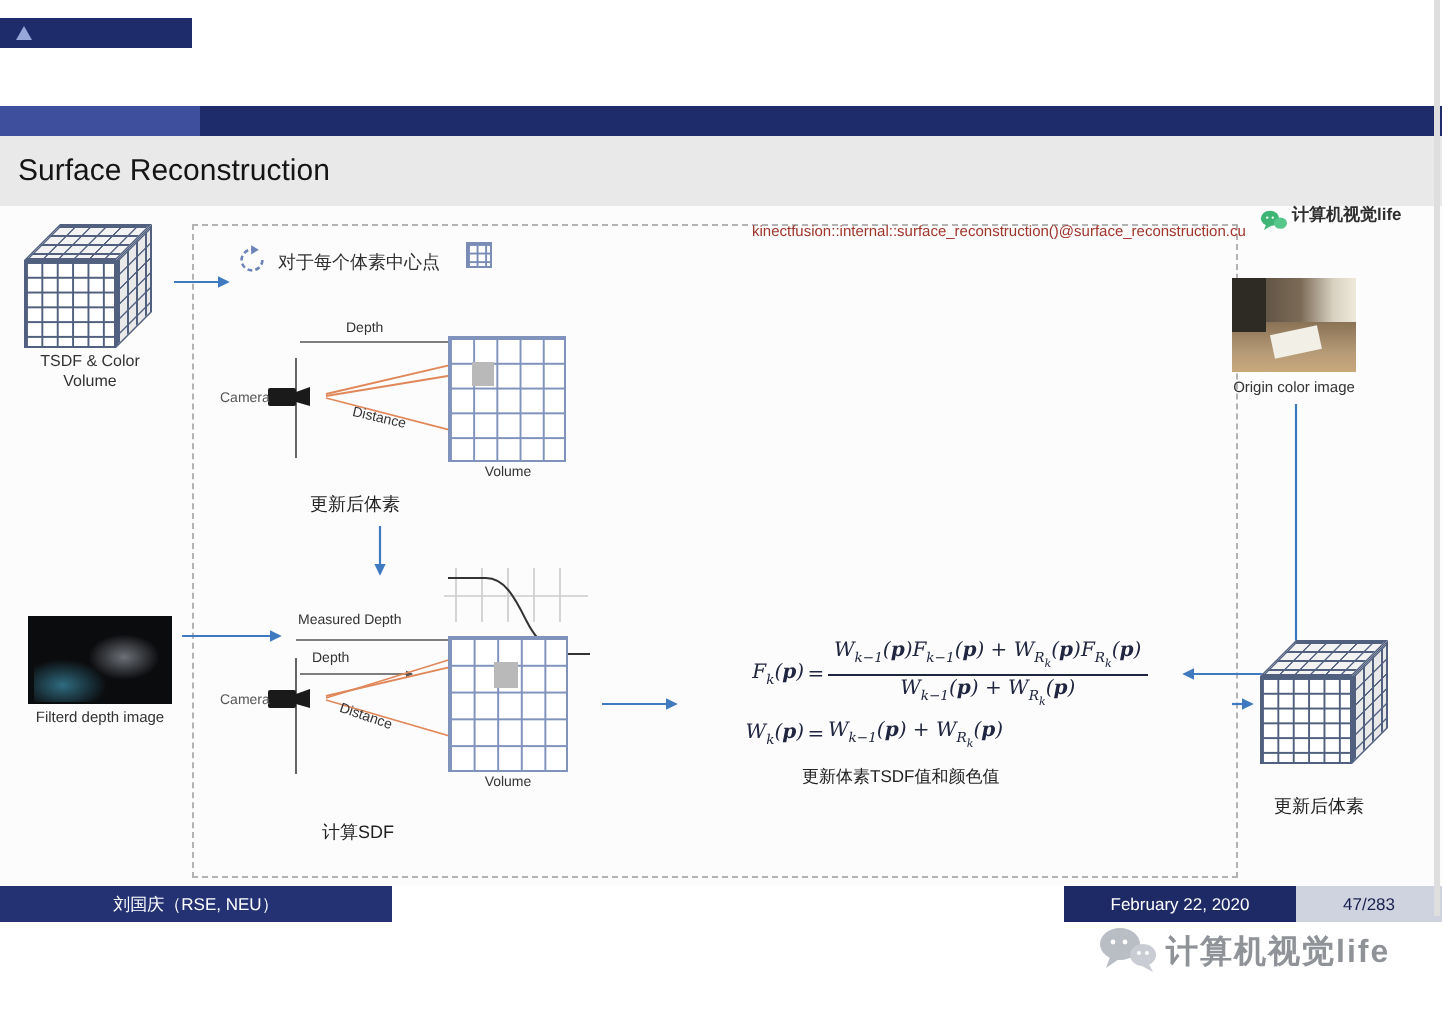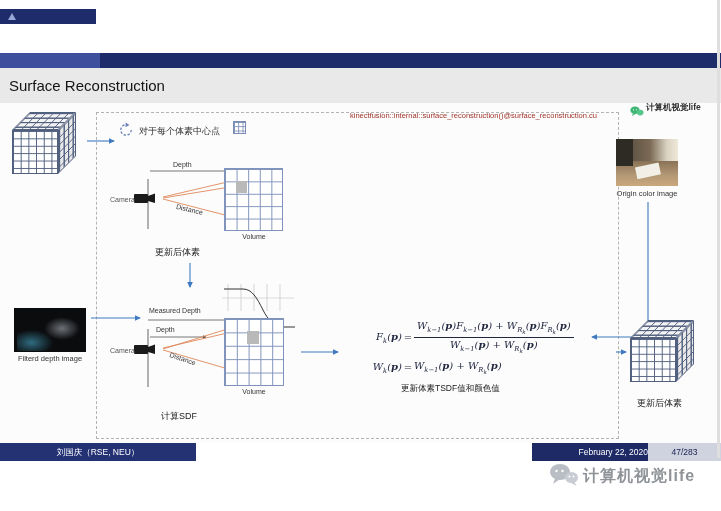--- a/index.html
+++ b/index.html
@@ -17,21 +17,21 @@
   .bar-left{position:absolute;left:0;top:53px;width:100px;height:15px;background:#3e4f9e;}
   .bar-right{position:absolute;left:100px;top:53px;width:621px;height:15px;background:#1f2c6b;}
   .titlebar{position:absolute;left:0;top:68px;width:721px;height:35px;background:#e9e9e9;}
   .titletext{position:absolute;left:9px;top:0;line-height:35px;font-size:15px;font-weight:500;color:#141414;}
   .contentbg{position:absolute;left:0;top:103px;width:721px;height:340px;background:#fcfcfc;}
   .dashedbox{position:absolute;left:96px;top:112px;width:521px;height:325px;border:1px dashed #b3b3b3;}
 
   .fbox{position:absolute;top:443px;height:18px;line-height:18px;font-size:8.5px;text-align:center;}
   .f-author{left:0;width:196px;background:#243274;color:#fff;}
   .f-title{left:176px;width:356px;background:#cfd2df;color:#17204e;}
-  .f-date{left:532px;width:116px;background:#1d2a66;color:#fff;text-align:right;}
+  .f-date{left:532px;width:116px;background:#1d2a66;color:#fff;}
   .f-page{left:648px;width:73px;background:#cfd2df;color:#17204e;}
 
   
   .cube{position:absolute;width:66px;height:62px;}
   .cube .face{position:absolute;background-color:#fff;box-sizing:border-box;border:1px solid #51607f;
     background-image:linear-gradient(#51607f 1px,transparent 1px),linear-gradient(90deg,#51607f 1px,transparent 1px);}
   .cube .front{left:0;top:18px;width:46px;height:44px;background-size:7.7px 7.4px;}
   .cube .topf{left:0;top:0;width:46px;height:18px;transform:skewX(-45deg);transform-origin:0 100%;
     background-color:#f3f3f3;background-size:7.7px 4.5px;}
   .cube .rightf{left:46px;top:18px;width:18px;height:44px;transform:skewY(-45deg);transform-origin:0 0;
@@ -135,38 +135,42 @@
     <line x1="222" y1="298" x2="294" y2="298" stroke="#cccccc" stroke-width="0.7"></line>
     <path d="M224,289 L243,289 C252,289 257,298 263,310 C268,320 274,326 282,327 L295,327" fill="none" stroke="#333" stroke-width="1"></path>
     <circle cx="252" cy="323" r="2.2" fill="#cc2222"></circle>
   </svg>
 
   <div class="cube" style="left:12px;top:112px;">
     <div class="face topf"></div>
     <div class="face rightf"></div>
     <div class="face front"></div>
   </div>
+  <div class="lbl ctr" style="left:8px;top:176px;width:74px;font-size:8px;line-height:10px;">
+    <span>TSDF &amp; Color</span><br>
+    <span>Volume</span>
+  </div>
 
   <div class="thumb" style="left:14px;top:308px;width:72px;height:44px;">
     <div class="fd-base"></div>
     <div class="fd-blob1"></div>
     <div class="fd-blob2"></div>
   </div>
   <div class="lbl ctr" style="left:4px;top:354px;width:92px;font-size:7.5px;text-align:center;">Filterd depth image</div>
 
   <span class="abs" style="left:118px;top:122px;">
     <svg width="16" height="16" viewBox="0 0 16 16">
       <path d="M13.2 8 A5.2 5.2 0 1 1 8 2.8" fill="none" stroke="#6b83b8" stroke-width="1.3" stroke-dasharray="2.4 1.6"></path>
       <path d="M7.6 0.6 L7.6 5.2 L11.4 2.9 Z" fill="#6b83b8"></path>
     </svg>
   </span>
   <div class="lbl" style="left:139px;top:125px;font-size:9px;color:#2f2f2f;">对于每个体素中心点</div>
   <div class="voxicon" style="left:233px;top:121px;width:13px;height:13px;"></div>
 
-  <div class="lbl" style="left:302px;top:111px;font-size:7.5px;color:#a0352b;padding-left:48px;">kinectfusion::internal::surface_reconstruction()@surface_reconstruction.cu</div>
+  <div class="lbl" style="left:328px;top:111px;font-size:7.5px;color:#a0352b;padding-left:48px;">kinectfusion::internal::surface_reconstruction()@surface_reconstruction.cu</div>
 
   <span class="abs" style="left:134px;top:190px;">
     <svg width="24" height="16" viewBox="0 0 24 16">
       <rect x="0" y="4" width="14" height="9" rx="1" fill="#1a1a1a"></rect>
       <path d="M14 6 L21 3.5 L21 13 L14 11 Z" fill="#1a1a1a"></path>
     </svg>
   </span>
   <div class="lbl" style="left:110px;top:196px;font-size:7px;color:#555;">Camera</div>
   <div class="lbl" style="left:173px;top:161px;font-size:7px;">Depth</div>
   <div class="lbl" style="left:177px;top:203px;font-size:7px;transform:rotate(13deg);transform-origin:left top;">Distance</div>

